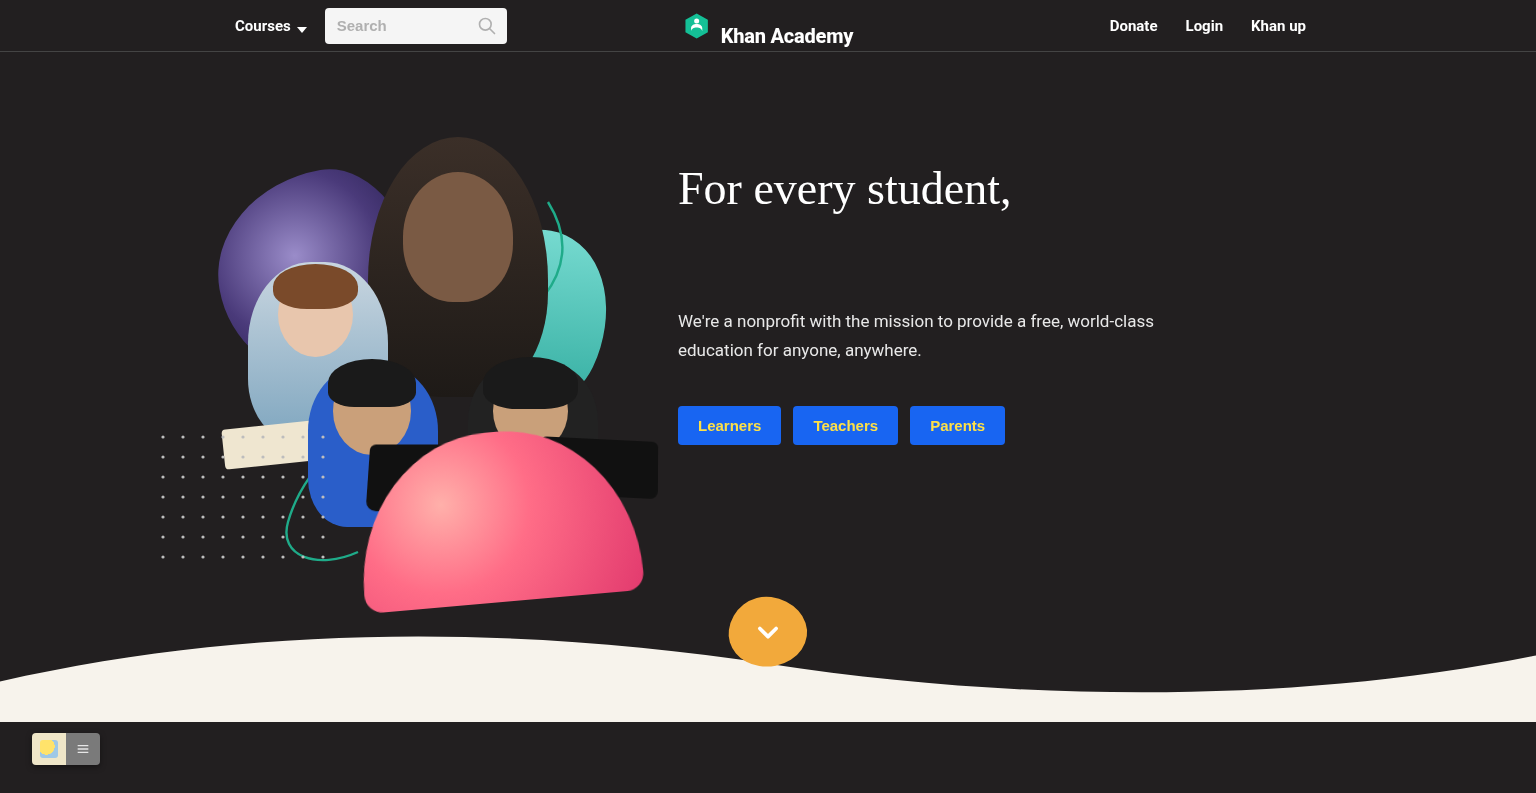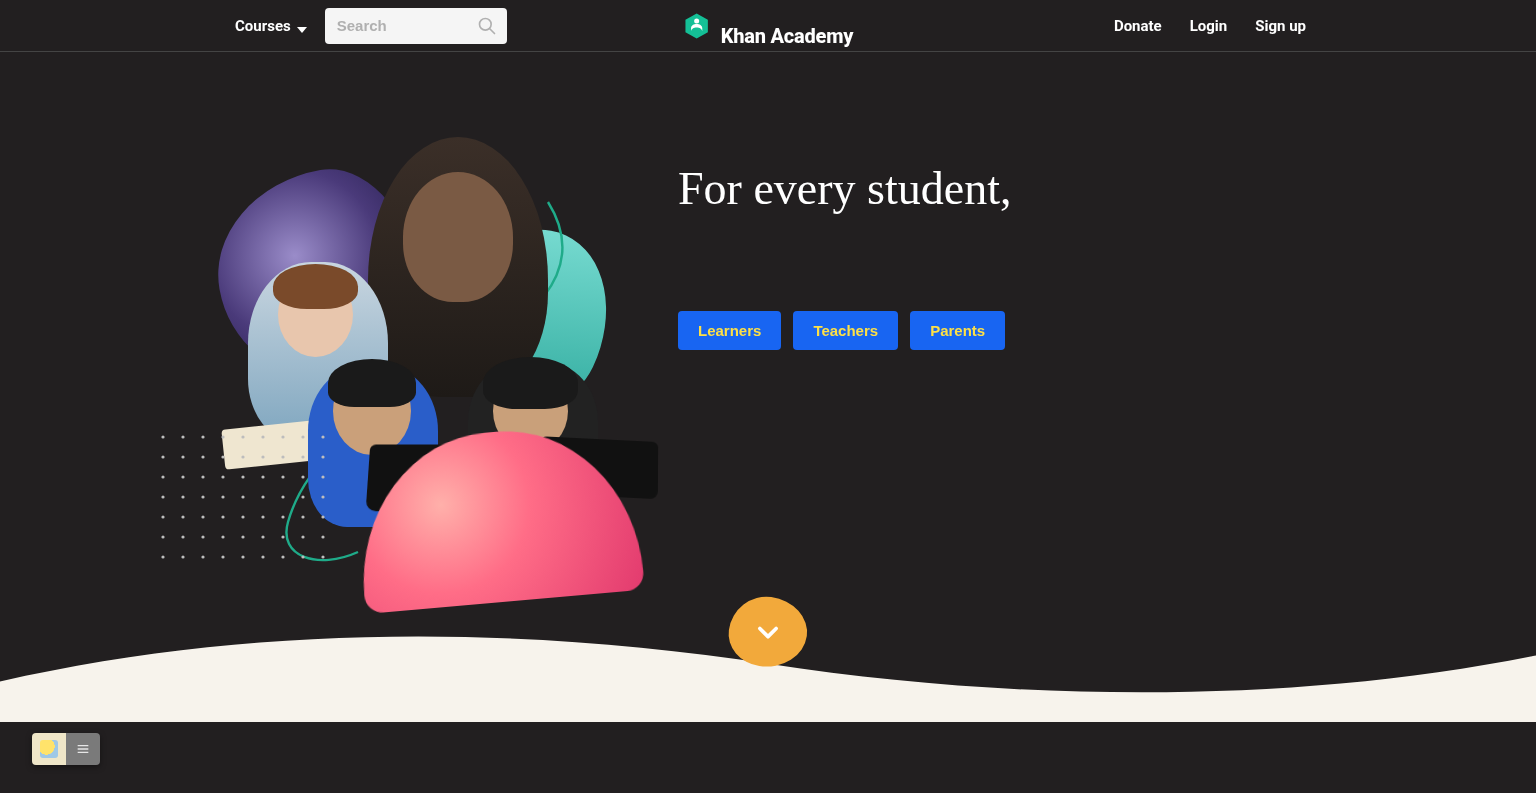--- a/index.html
+++ b/index.html
@@ -311,21 +311,21 @@
           <polygon points="20,2 36,11 36,29 20,38 4,29 4,11" fill="#14bf96"></polygon>
           <path d="M12 23 C12 15, 28 15, 28 23 L28 28 C28 20, 12 20, 12 28 Z" fill="#fff"></path>
           <circle cx="20" cy="13" r="3.6" fill="#fff"></circle>
         </svg>
         <span class="logo-text">Khan Academy</span>
       </div>
 
       <nav class="header-right">
         <span class="nav-link">Donate</span>
         <span class="nav-link">Login</span>
-        <span class="nav-link">Sign up</span>
+        <span class="nav-link">Khan up</span>
       </nav>
     </div>
   </header>
 
   <section class="hero">
     <div class="hero-inner">
       <div class="hero-art">
         <div class="shape-star"></div>
         <div class="shape-teal"></div>
         <svg class="green-line" viewBox="0 0 370 380">
@@ -406,20 +406,21 @@
               <circle cx="165" cy="125" r="1.6"></circle>
           </g>
         </svg>
       </div>
 
       <div class="hero-copy">
         <h1 class="headline">
           <span>For every student,</span><br>
           <br>
         </h1>
+        <p class="sub">We're a nonprofit with the mission to provide a free, world-class education for anyone, anywhere.</p>
         <div class="cta-row">
           <button class="cta">Learners</button>
           <button class="cta">Teachers</button>
           <button class="cta">Parents</button>
         </div>
       </div>
     </div>
 
     <div class="wave-wrap">
       <svg class="wave" viewBox="0 0 1536 130" preserveAspectRatio="none">

